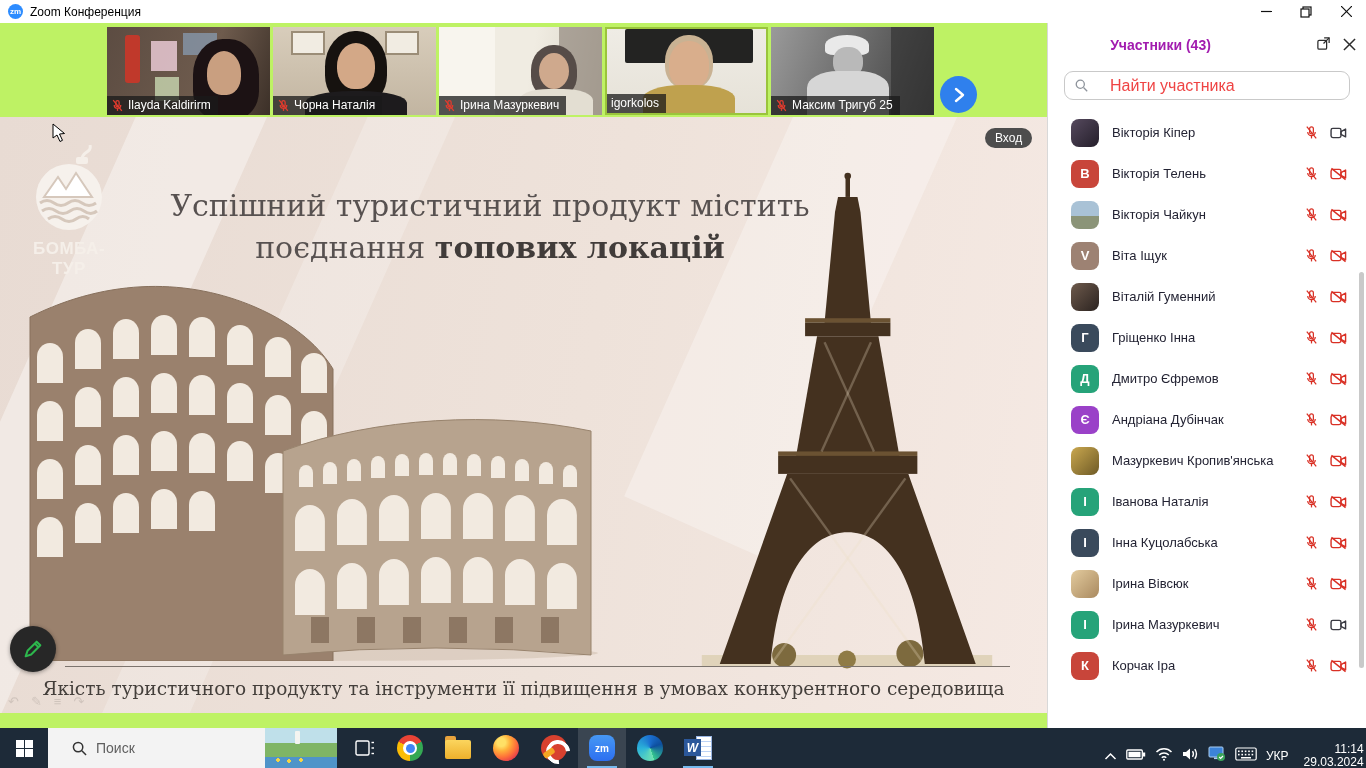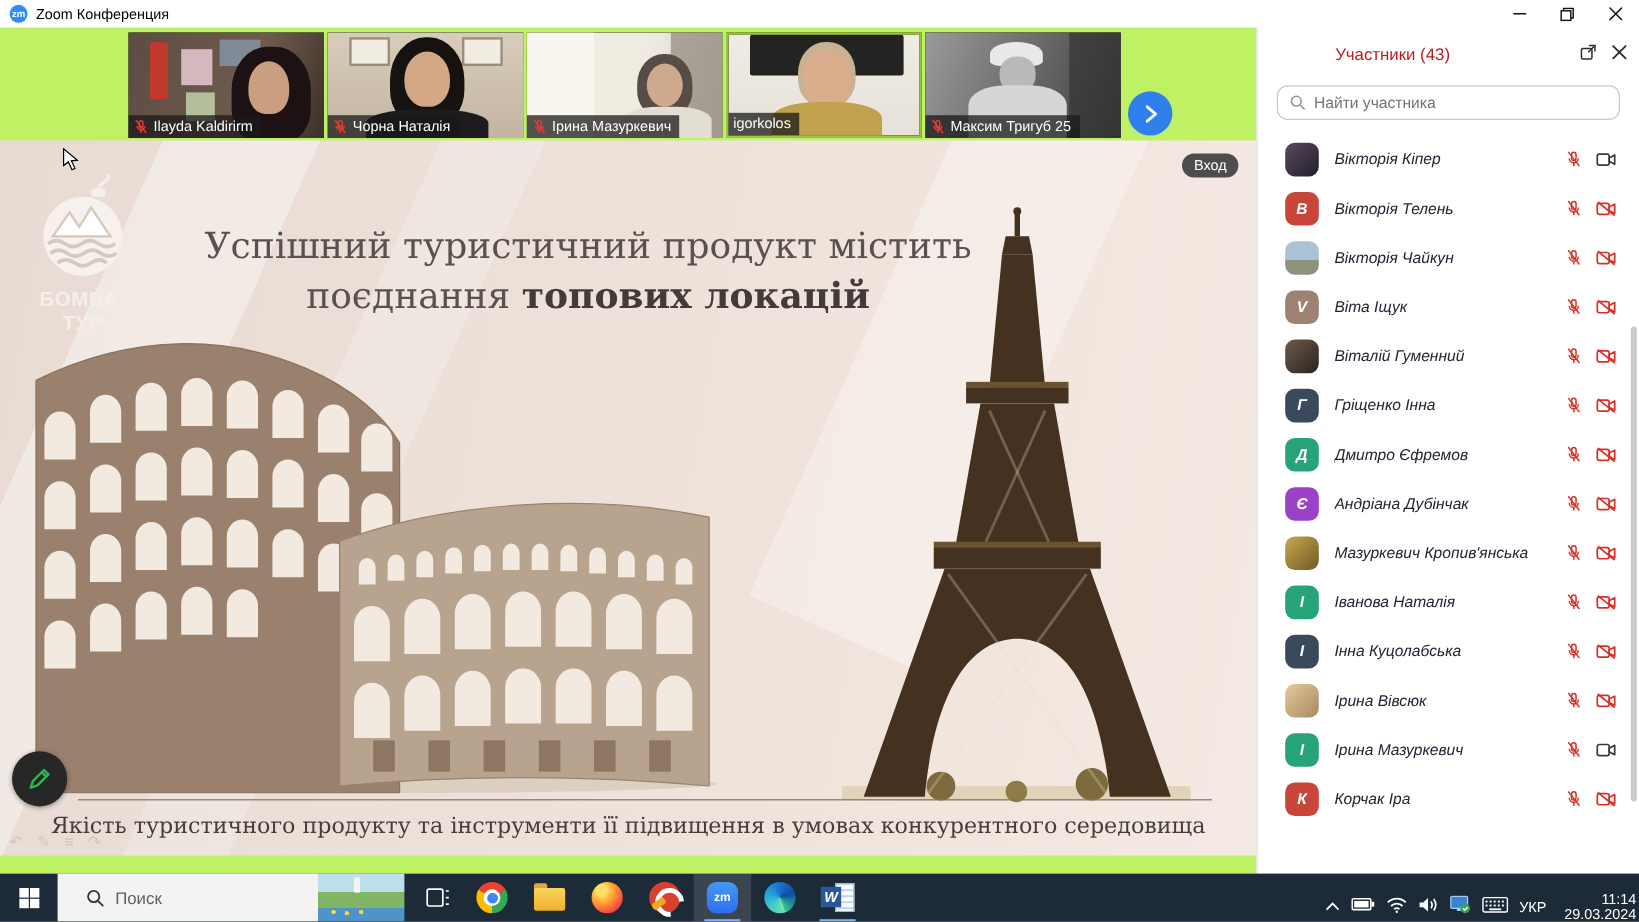--- a/index.html
+++ b/index.html
@@ -72,25 +72,25 @@
   .slide-footer { position:absolute; left:0; top:561px; width:1047px; text-align:center; font-family:"DejaVu Serif",serif; font-size:18.5px; color:#443f3b; }
   .annot-btn { position:absolute; left:10px; top:509px; width:46px; height:46px; border-radius:50%; background:#272727; display:grid; place-items:center; box-shadow:0 1px 4px rgba(0,0,0,.4); }
   .ghosts { position:absolute; left:8px; top:577px; display:flex; gap:12px; opacity:.18; font-size:13px; color:#5c554f; }
   .cursor { position:absolute; left:52px; top:6px; }
   .colosseum { position:absolute; left:15px; top:142px; }
   .eiffel { position:absolute; left:688px; top:53px; }
 
   
   #panel { position:absolute; left:1047px; top:23px; width:319px; height:705px; background:#fff; border-left:1px solid #d8d8d8; }
   .phead { position:relative; height:44px; }
-  .ptitle { position:absolute; left:0; top:14px; width:225px; text-align:center; font-size:14px; font-weight:normal; color:#b91c1c; }
+  .ptitle { position:absolute; left:0; top:14px; width:225px; text-align:center; font-size:14px; font-weight:bold; color:#a21caf; }
   .phead-icons { position:absolute; right:10px; top:13px; display:flex; gap:12px; align-items:center; }
-  .psearch { margin:4px 16px 0; height:29px; border:1px solid #c9c9c9; border-radius:9px; display:flex; align-items:center; gap:7px; padding:0 10px; color:#737373; font-size:13px; }
+  .psearch { margin:4px 16px 0; height:29px; border:1px solid #c9c9c9; border-radius:9px; display:flex; align-items:center; gap:22px; padding:0 10px; color:#ef4444; font-size:16px; }
   .plist { position:absolute; left:0; top:89px; width:319px; height:574px; overflow:hidden; }
-  .prow { height:41px; display:flex; align-items:center; padding:0 20px 0 23px;font-style:italic; }
+  .prow { height:41px; display:flex; align-items:center; padding:0 20px 0 23px; }
   .avatar { width:28px; height:28px; border-radius:8px; color:#fff; font-size:13px; font-weight:bold; display:grid; place-items:center; flex:none; background:#777; }
   .ph-dark-portrait  { background:linear-gradient(135deg,#564a5e,#241e2a); }
   .ph-sky-landscape  { background:linear-gradient(#a9c2d6 55%,#8b9478 55%); }
   .ph-portrait-dark  { background:linear-gradient(135deg,#6e5a4c,#2b2320); }
   .ph-gold-painting  { background:linear-gradient(135deg,#caa84f,#6e5a26); }
   .ph-blonde-portrait{ background:linear-gradient(135deg,#e3cb9e,#a9895f); }
   .p-name { margin-left:13px; font-size:13px; color:#232333; flex:1; white-space:nowrap; overflow:hidden; }
   .picons { display:flex; gap:11px; align-items:center; }
   .scroll-thumb { position:absolute; right:2px; top:249px; width:5px; height:396px; background:#c9c9c9; border-radius:3px; }
   .pfooter { position:absolute; left:0; top:663px; width:319px; height:42px; border-top:1px solid #ececec; display:flex; align-items:center; }

